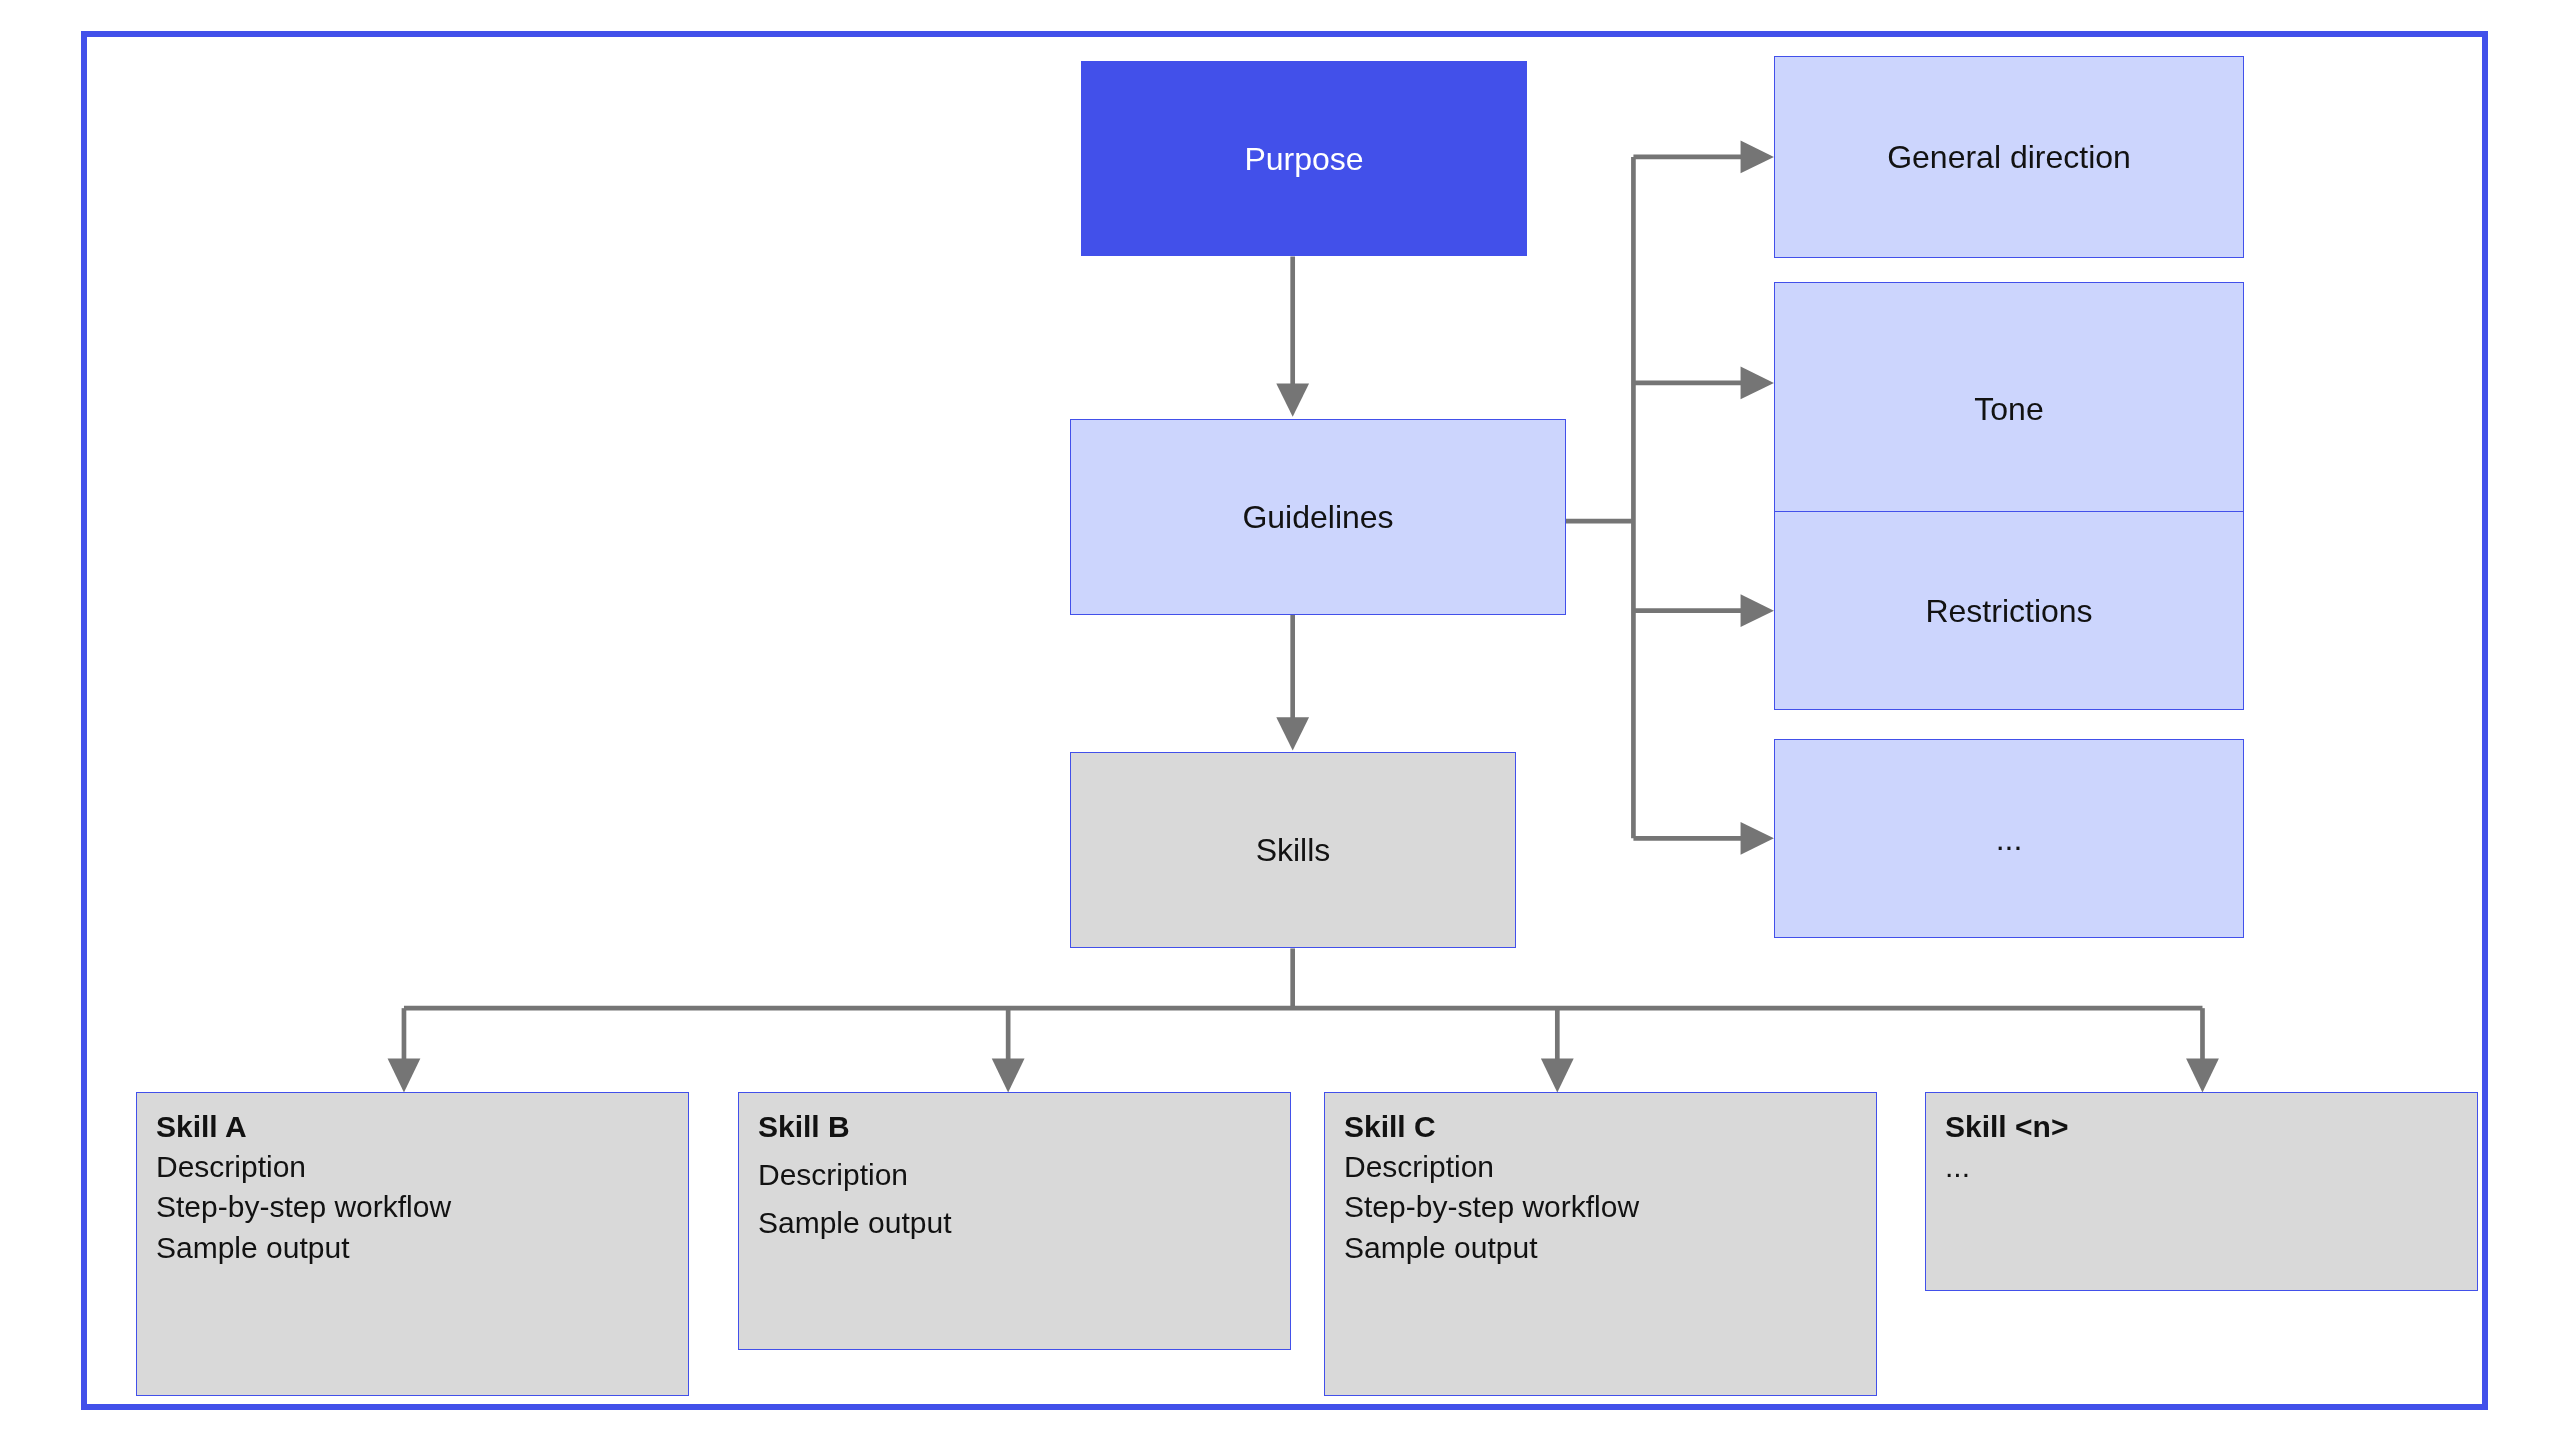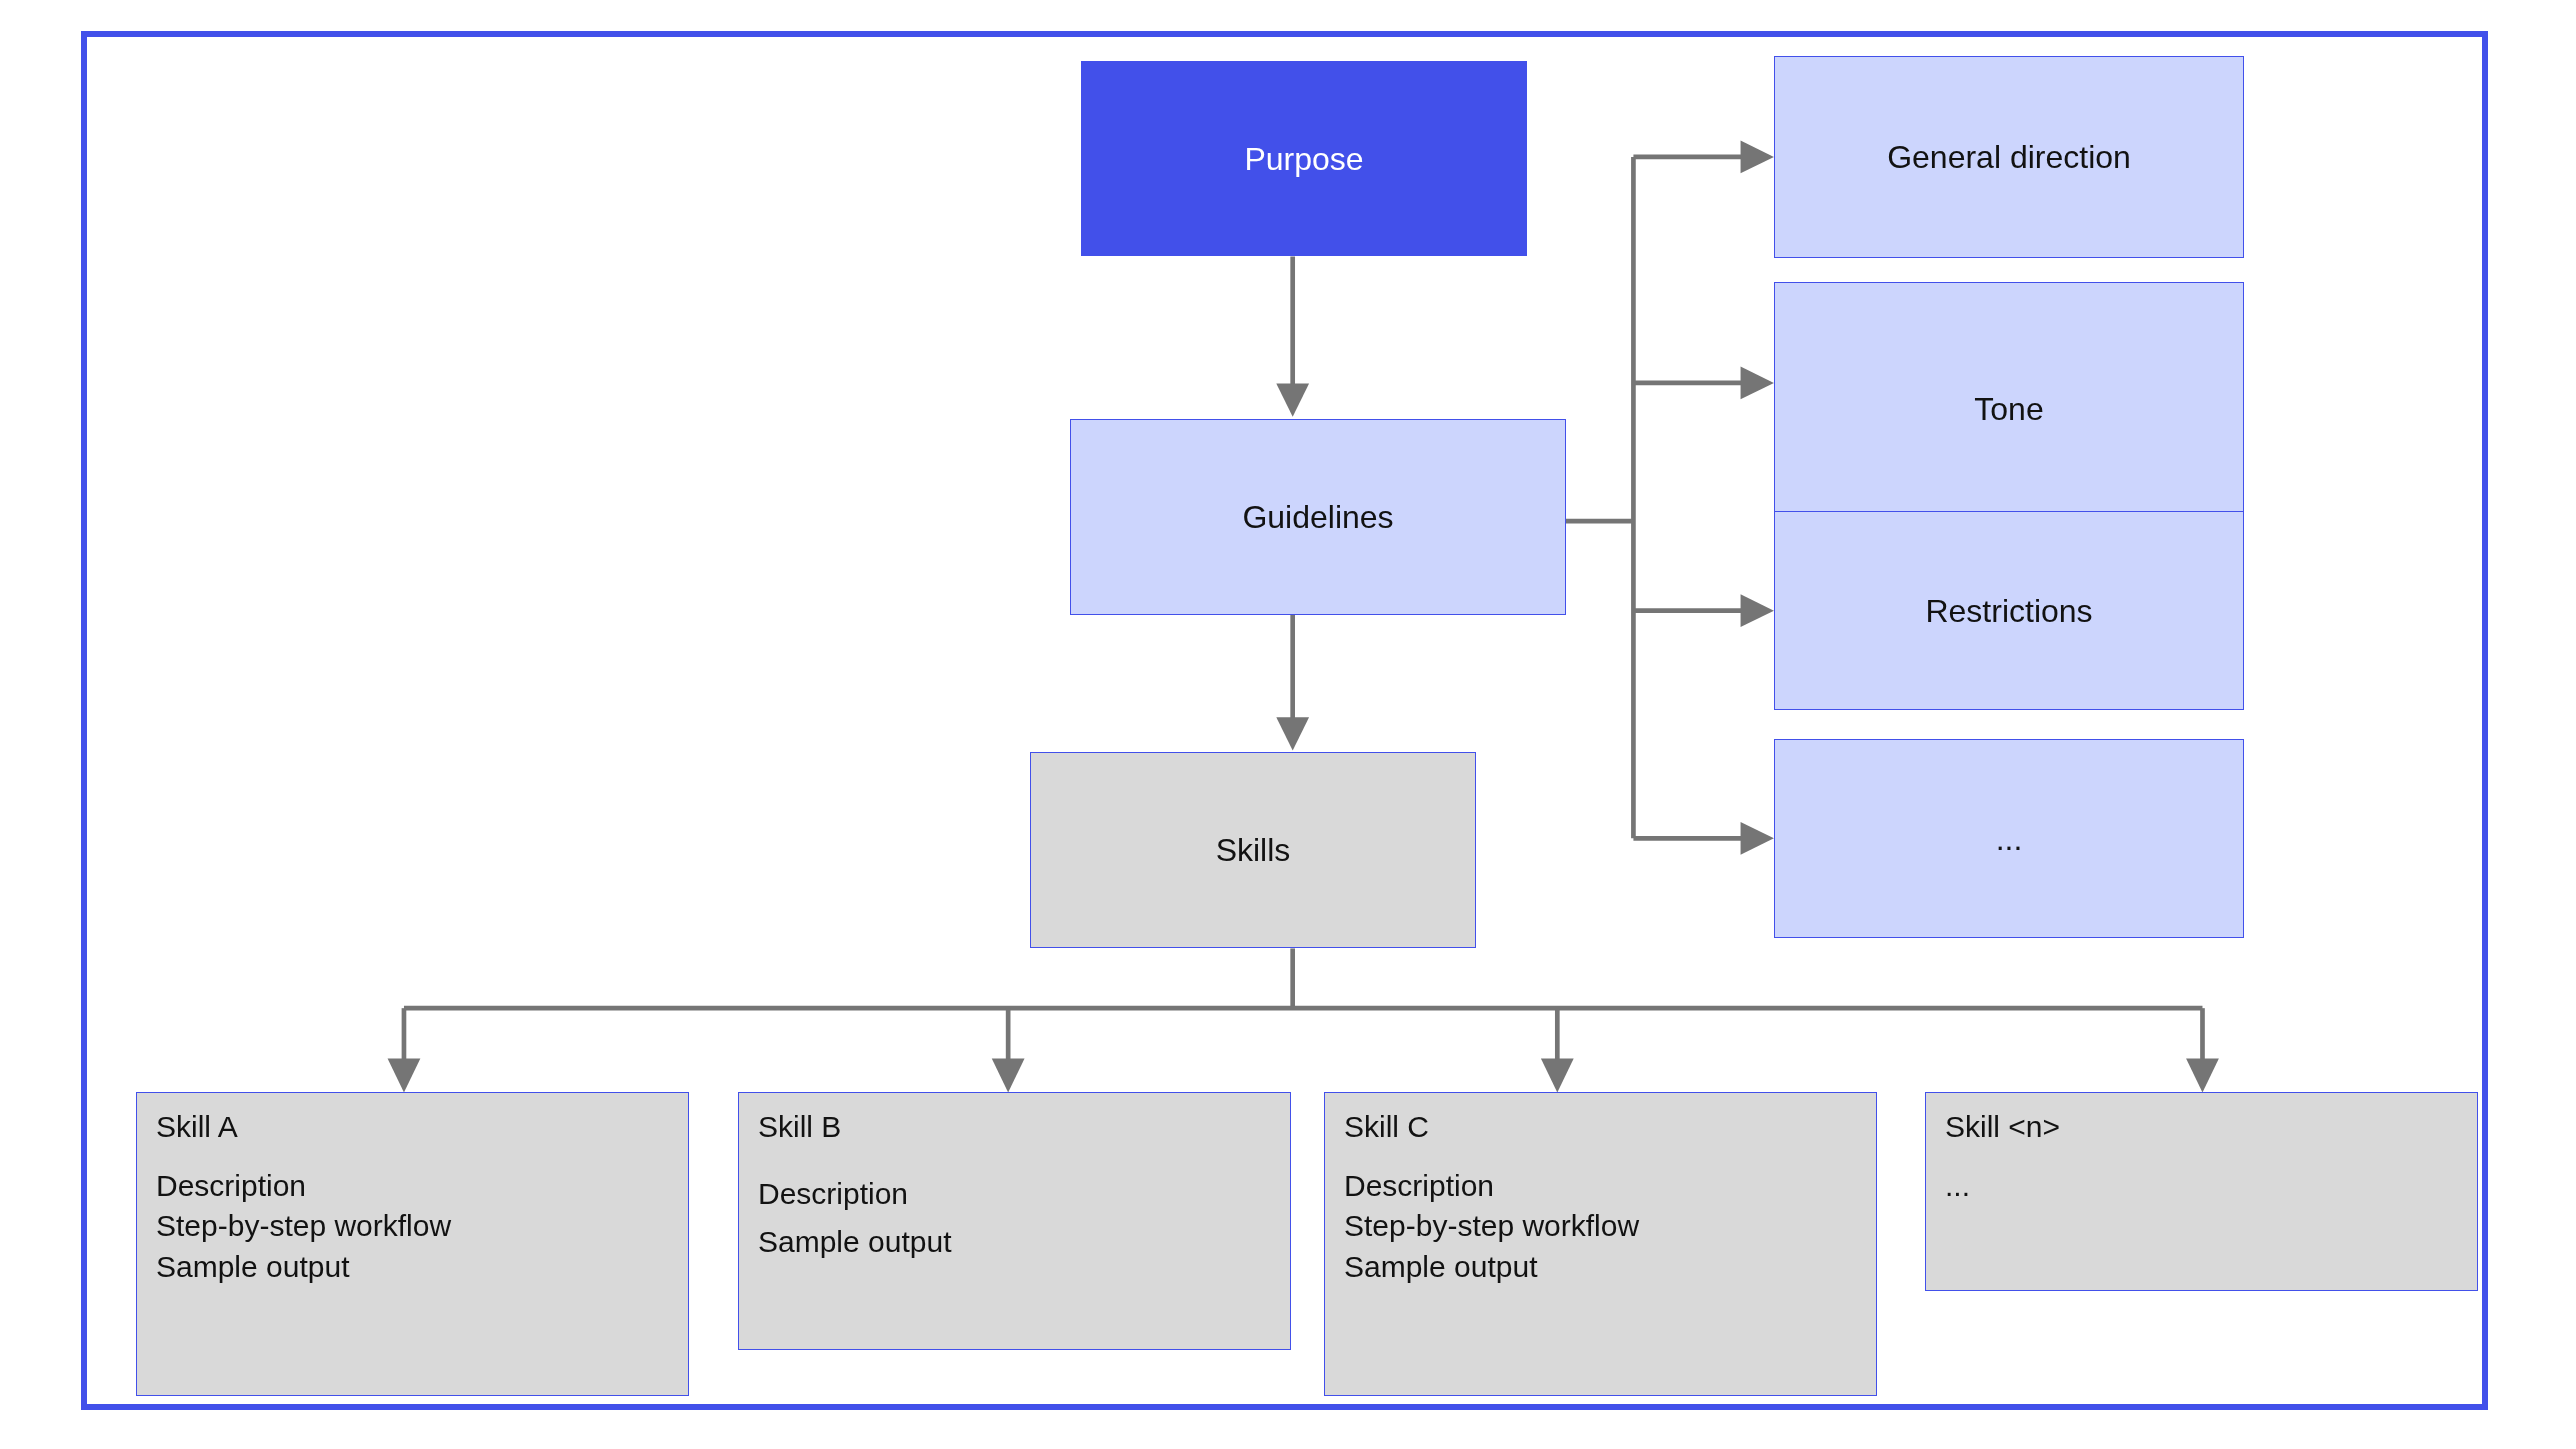--- a/index.html
+++ b/index.html
@@ -49,21 +49,21 @@
     border:1.8px solid #4250ea;
     padding:14px 19px;
     font-size:30px;
     color:#121212;
     line-height:1.34;
     display:flex;
     flex-direction:column;
     align-items:flex-start;
     justify-content:flex-start;
   }
-  .card-title{font-weight:normal;margin-bottom:19px;}
+  .card-title{font-weight:bold;margin-bottom:0;}
   .card-line{font-weight:normal;}
   svg#wires{
     position:absolute;left:0;top:0;
     width:2576px;height:1449px;
     pointer-events:none;
   }
   .wire{stroke:#757575;stroke-width:8;fill:none;}
   .wirehead{fill:#757575;}
 </style>
 </head>
@@ -133,21 +133,21 @@
   <div id="frame"></div>
 
   <div class="node blue-solid" style="left:1070px;top:61px;width:446px;height:195px;">
     <span>Purpose</span>
   </div>
 
   <div class="node blue-light" style="left:1070px;top:419px;width:496px;height:196px;">
     <span>Guidelines</span>
   </div>
 
-  <div class="node gray" style="left:1030px;top:752px;width:446px;height:196px;">
+  <div class="node gray" style="left:1070px;top:752px;width:446px;height:196px;">
     <span>Skills</span>
   </div>
 
   <div class="node blue-light" style="left:1774px;top:56px;width:470px;height:202px;">
     <span>General direction</span>
   </div>
 
   <div class="node blue-light" style="left:1774px;top:282px;width:470px;height:253px;">
     <span>Tone</span>
   </div>

